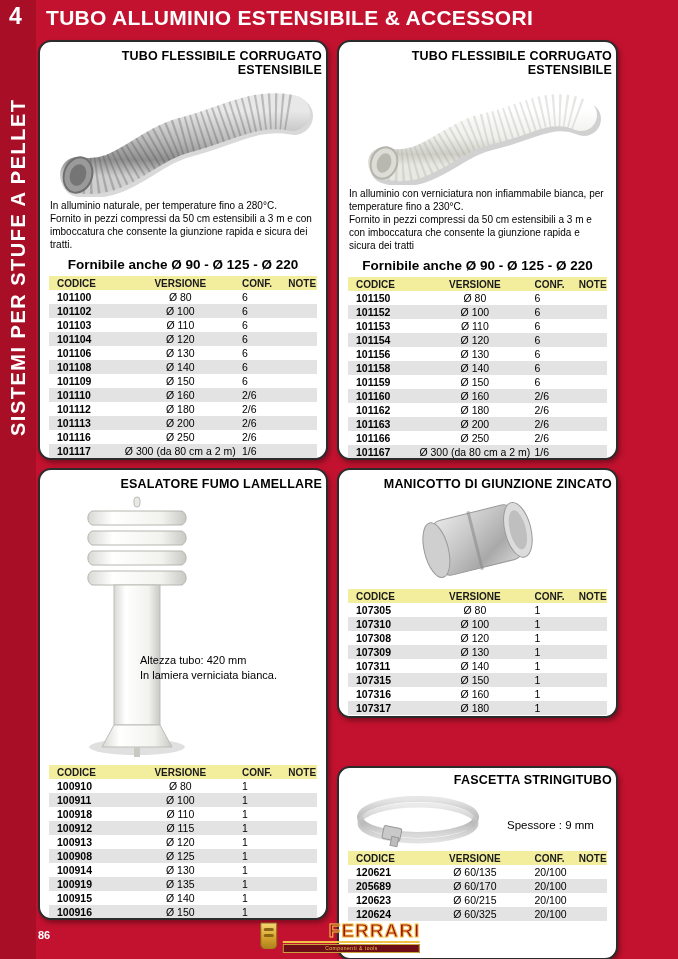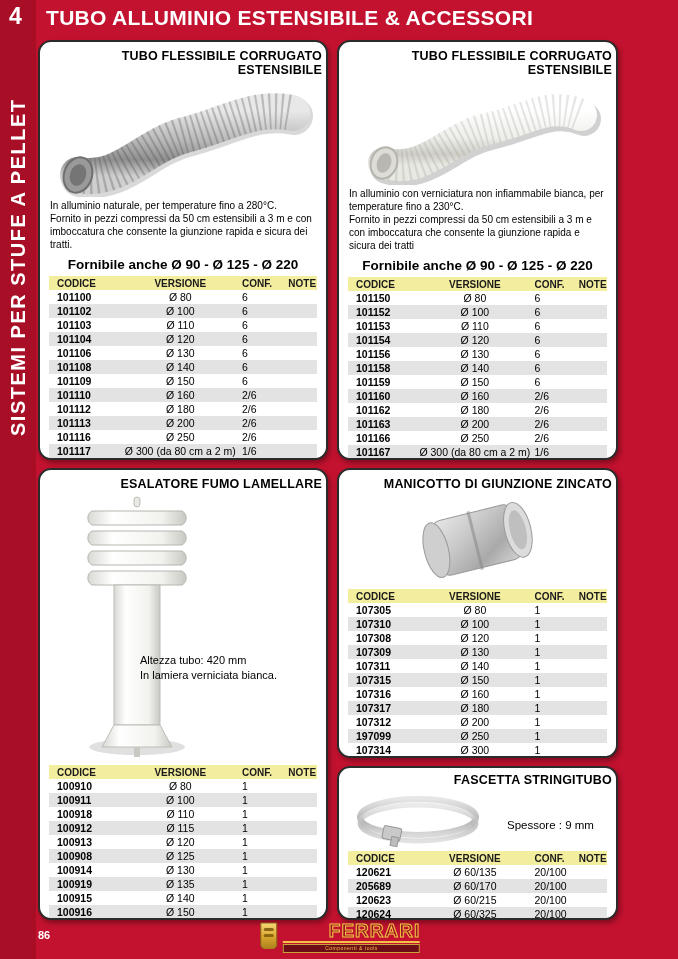--- a/index.html
+++ b/index.html
@@ -21,22 +21,22 @@
   
   .page-title{position:absolute;left:46px;top:6px;color:#fff;font-size:21px;font-weight:800;letter-spacing:.3px;white-space:nowrap;}
   
   .panel{
     position:absolute;background:#fff;border:2px solid #2b2b2b;border-radius:13px;
     box-shadow:2px 3px 5px rgba(0,0,0,.35);overflow:hidden;box-sizing:border-box;
   }
   .p1{left:38px;top:40px;width:290px;height:420px;}
   .p2{left:337px;top:40px;width:281px;height:420px;}
   .p3{left:38px;top:468px;width:290px;height:452px;}
-  .p4{left:337px;top:468px;width:281px;height:290px;}
-  .p5{left:337px;top:766px;width:281px;height:154px;}
+  .p4{left:337px;top:468px;width:281px;height:250px;}
+  .p5{left:337px;top:766px;width:281px;height:194px;}
   .panel-title{margin:7px 4px 2px;text-align:right;font-size:12.5px;font-weight:800;color:#000;letter-spacing:.2px;}
   .imgzone{position:relative;}
   .desc{padding:2px 10px 0;font-size:10px;line-height:1.3;color:#000;white-space:pre-line;}
   .fornibile{margin:6px 0 4px;text-align:center;font-size:13.5px;font-weight:800;color:#000;}
   
   .ptable{margin:0 9px;}
   .thead{display:flex;background:#f3ed9e;height:14px;align-items:center;font-size:10px;font-weight:800;color:#1a1a1a;}
   .trow{display:flex;height:14px;align-items:center;font-size:10.5px;color:#000;background:#fff;}
   .trow.alt{background:#e3e3e3;}
   .tc{display:block;}

